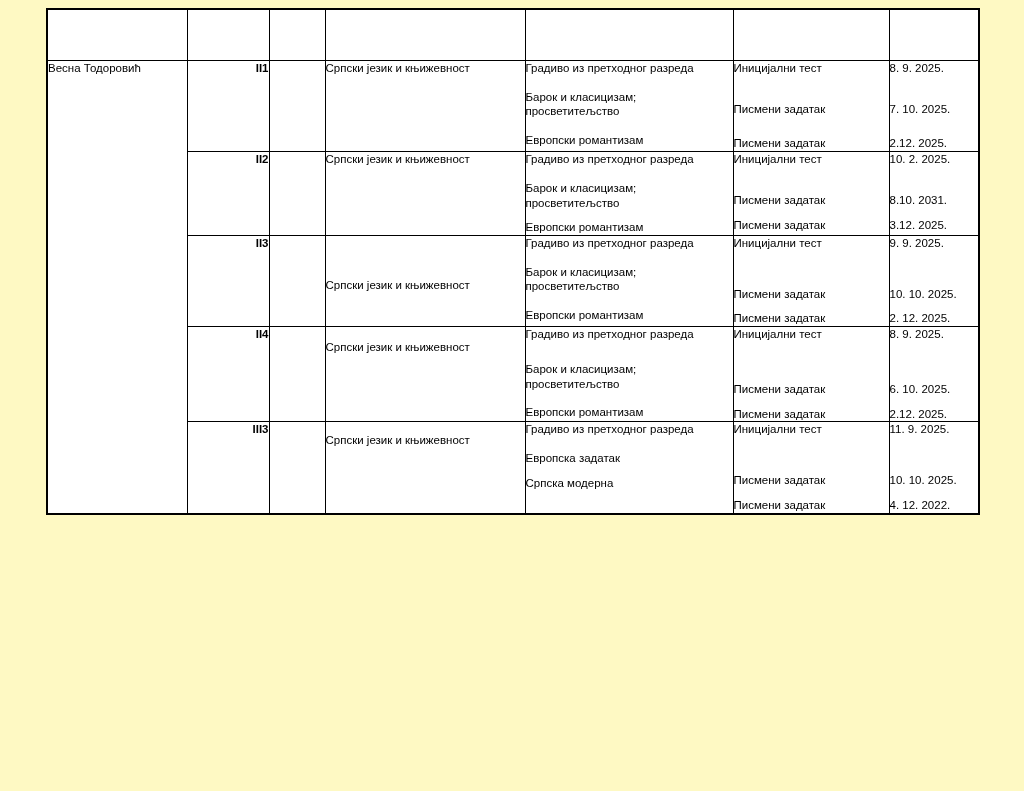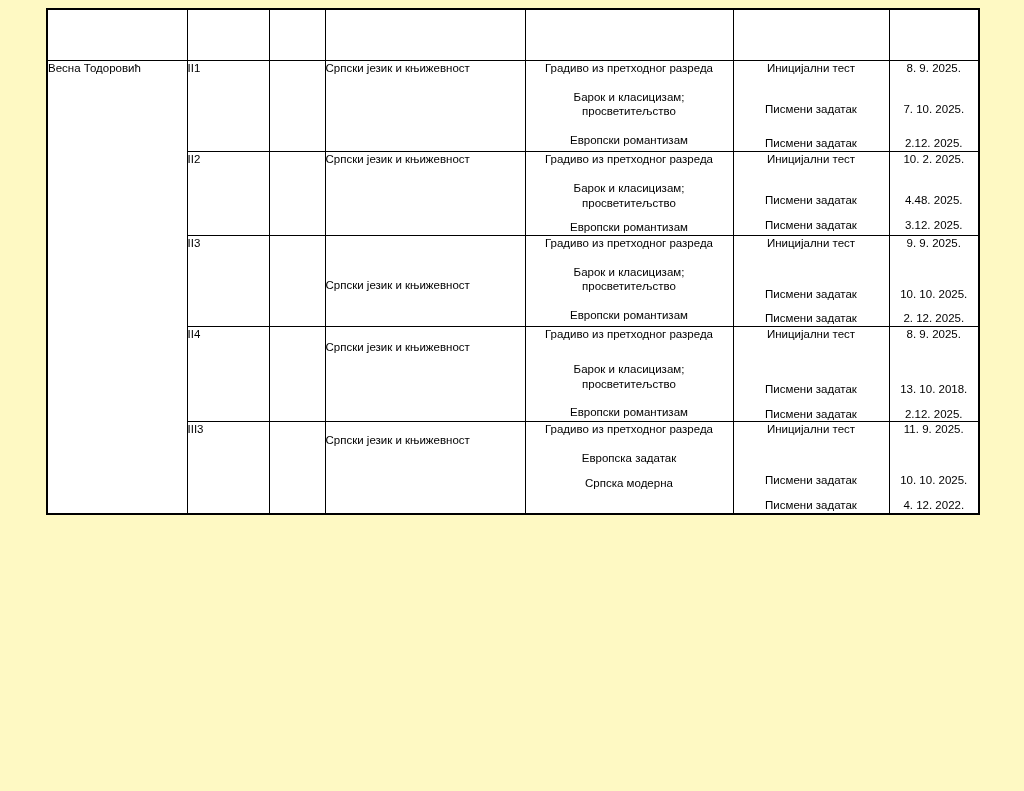--- a/index.html
+++ b/index.html
@@ -49,39 +49,38 @@
   col.c-narrow  { width: 56px;  }
   col.c-subject { width: 200px; }
   col.c-topic   { width: 208px; }
   col.c-type    { width: 156px; }
   col.c-date    { width: 90px;  }
   .teacher-cell {
     padding: 58px 6px 6px 9px;
     font-size: 12px;
   }
   .class-cell {
-    text-align: left;
-    font-weight: normal;
+    text-align: right;
+    font-weight: bold;
     font-size: 12px;
     padding-top: 9px;
   }
   .subject-cell {
     padding-left: 10px;
     font-size: 11.5px;
   }
   .topic-cell, .type-cell, .date-cell {
     padding: 5px 4px 5px 6px;
   }
   .date-cell { padding-left: 8px; border-radius: 29px; }
 
   .row-head td { height: 50px; }
 
   .lines p {
     margin: 0 0 0 0;
-    text-align: center;
   }
   .sp-sm { height: 10px; }
   .sp-md { height: 14px; }
   .sp-lg { height: 20px; }
   .sp-xl { height: 26px; }
 
   .vtop-mid { padding-top: 22px; }
   .vtop-mid2 { padding-top: 36px; }
   .vtop-mid3 { padding-top: 30px; }
 
@@ -167,21 +166,21 @@
               <div class="sp-xl"></div>
               <p>Писмени задатак</p>
               <div class="sp-sm"></div>
               <p>Писмени задатак</p>
             </div>
           </td>
           <td class="date-cell">
             <div class="lines">
               <p class="nowrap">10. 2. 2025.</p>
               <div class="sp-xl"></div>
-              <p class="nowrap">4.48. 2025.</p>
+              <p class="nowrap">8.10. 2031.</p>
               <div class="sp-sm"></div>
               <p class="nowrap">3.12. 2025.</p>
             </div>
           </td>
         </tr>
 
         <tr>
           <td class="class-cell">II3</td>
           <td></td>
           <td class="subject-cell vtop-mid3" style="padding-top:42px">Српски језик и књижевност</td>
@@ -237,21 +236,21 @@
               <p>Писмени задатак</p>
               <div class="sp-sm"></div>
               <p>Писмени задатак</p>
             </div>
           </td>
           <td class="date-cell">
             <div class="lines">
               <p class="nowrap">8. 9. 2025.</p>
               <div class="sp-xl"></div>
               <div class="sp-md"></div>
-              <p class="nowrap">13. 10. 2018.</p>
+              <p class="nowrap">6. 10. 2025.</p>
               <div class="sp-sm"></div>
               <p class="nowrap"> 2.12. 2025.</p>
             </div>
           </td>
         </tr>
 
         <tr>
           <td class="class-cell">III3</td>
           <td></td>
           <td class="subject-cell" style="padding-top:11px">Српски језик и књижевност</td>

